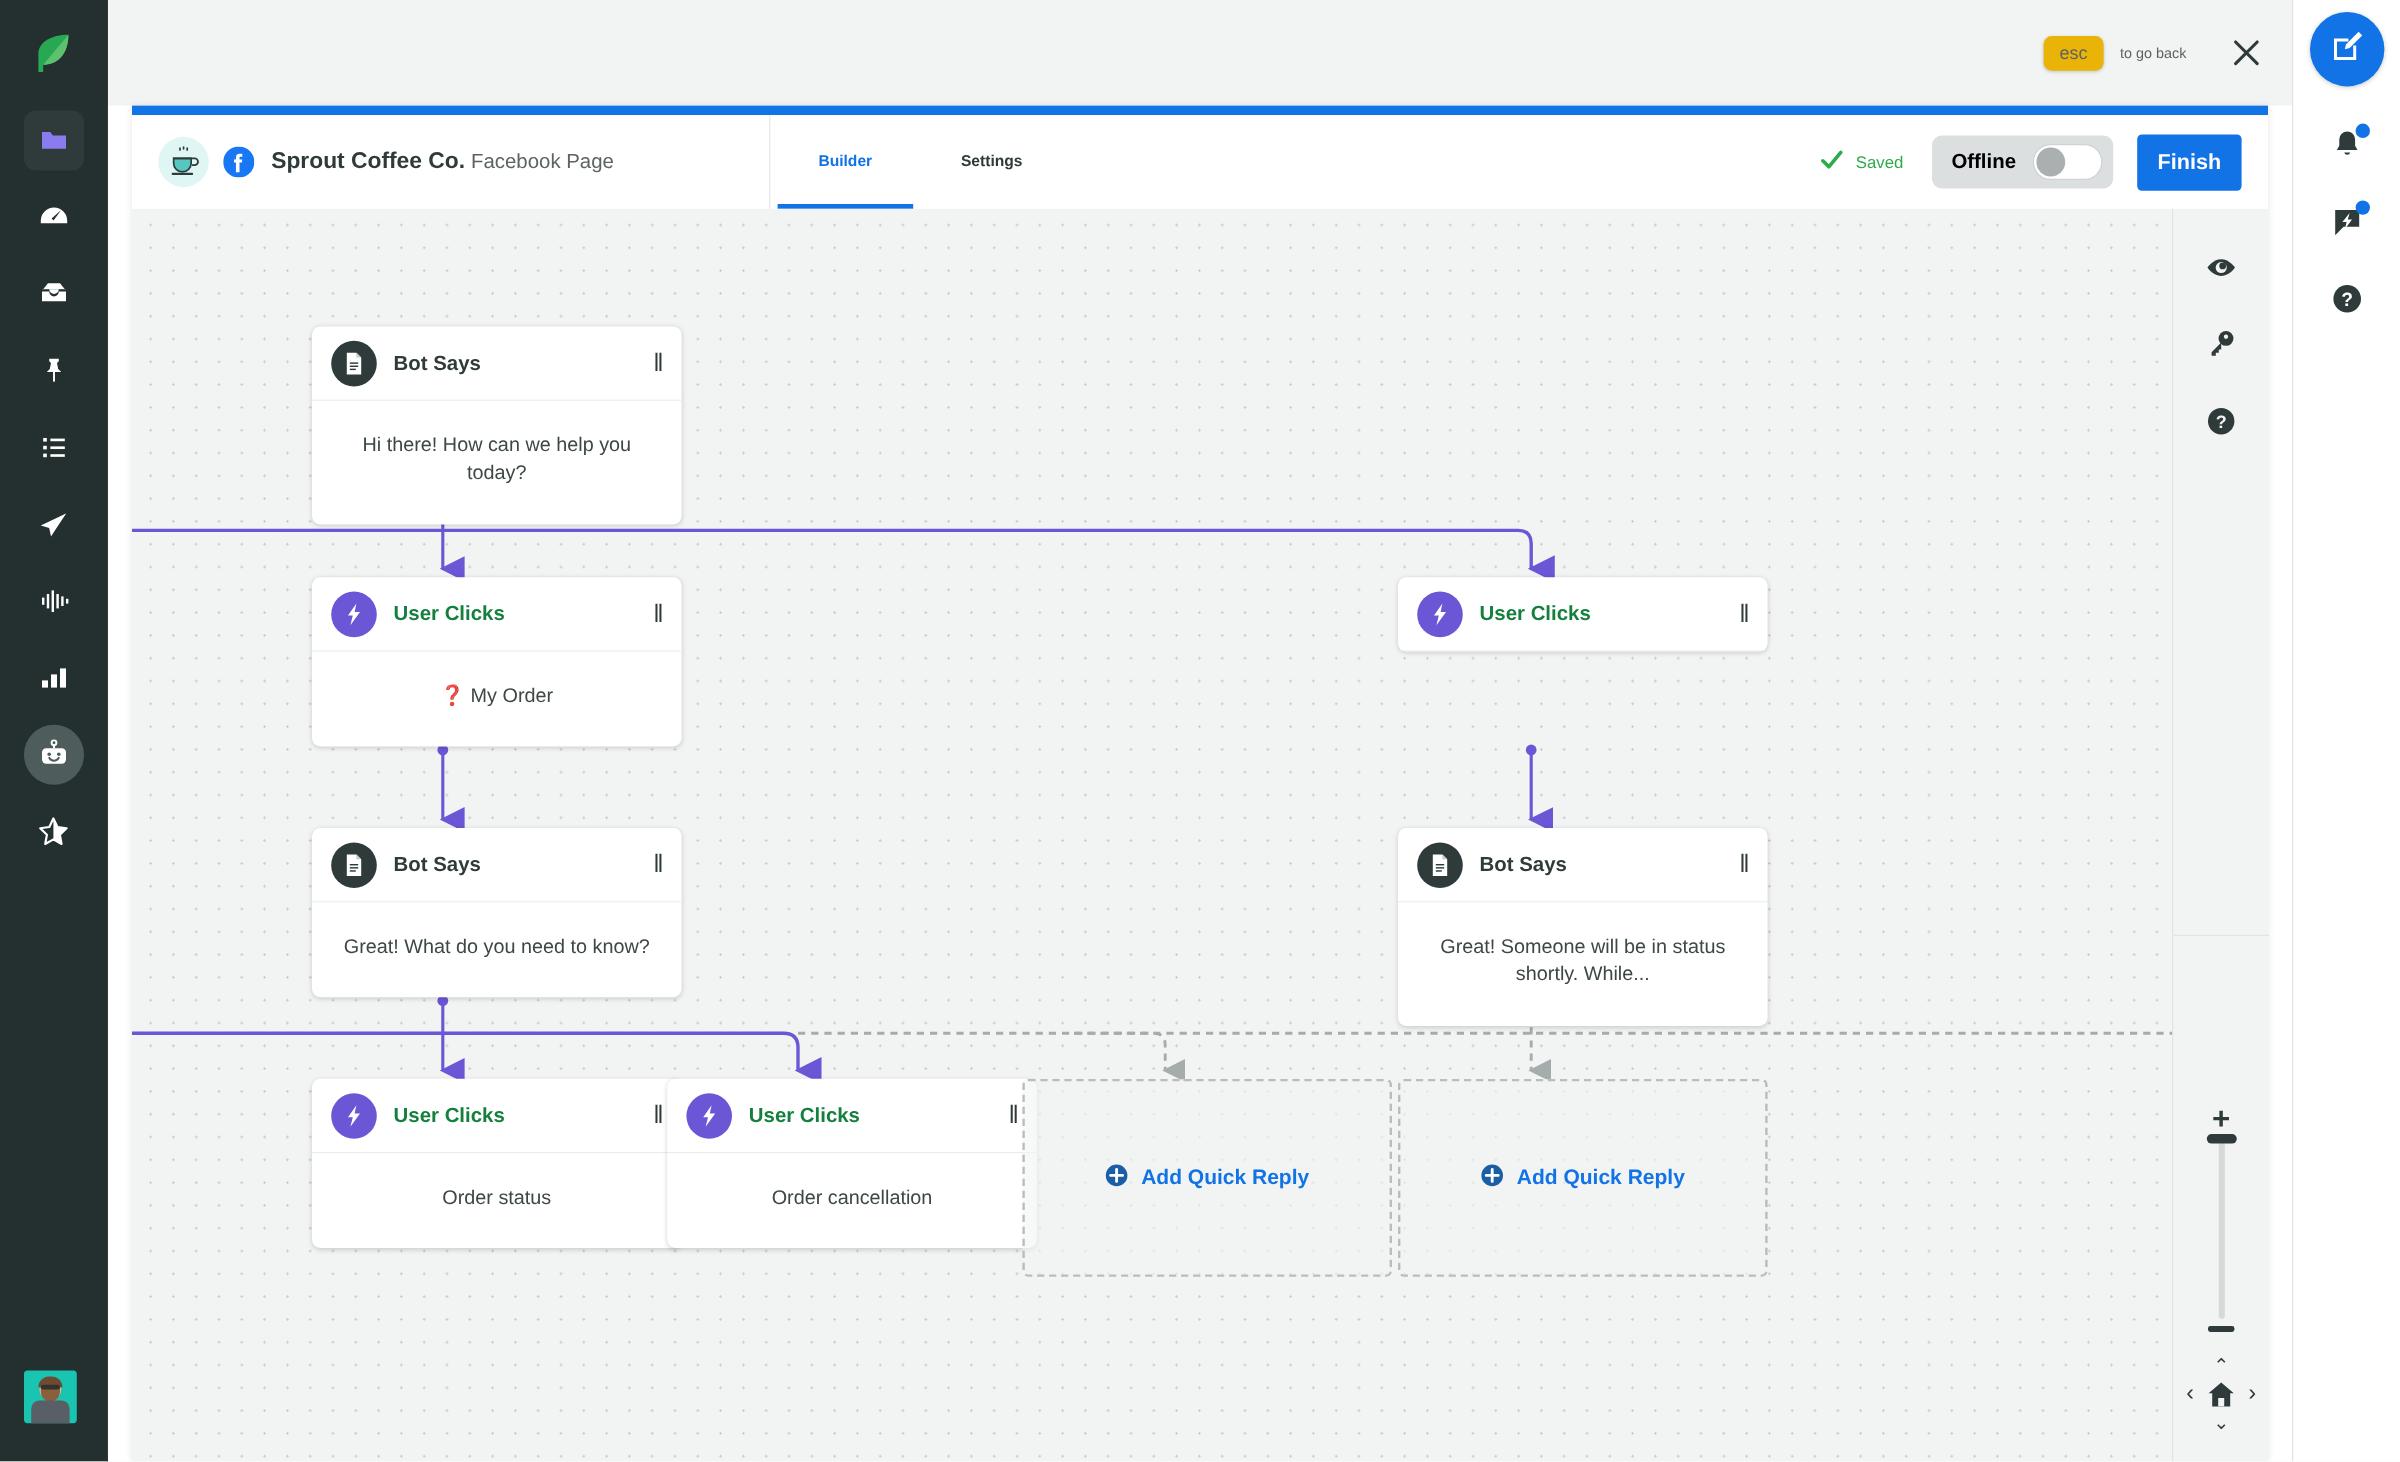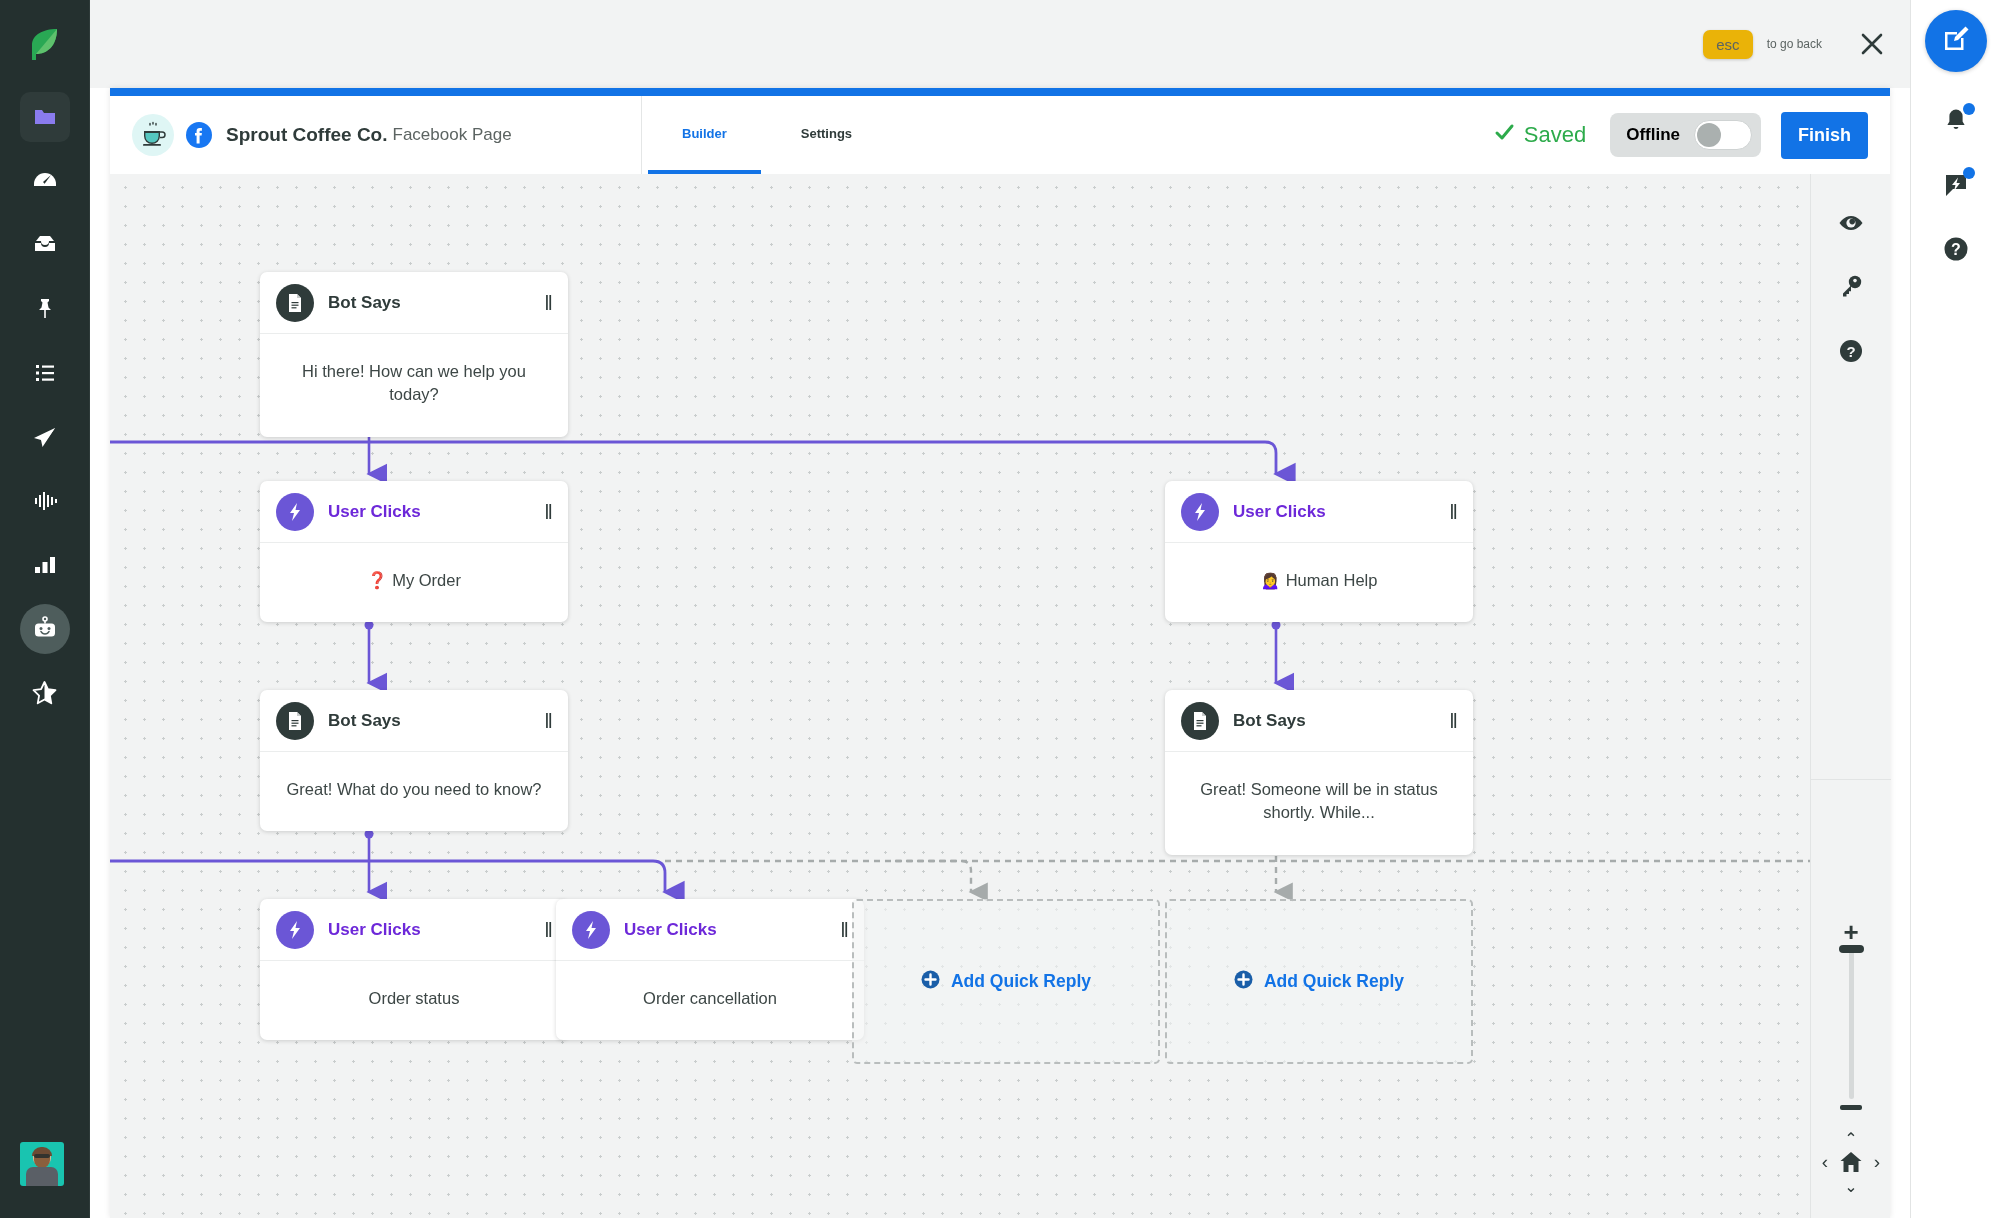--- a/index.html
+++ b/index.html
@@ -66,21 +66,21 @@
   .brand-name { margin-left: 14px; font-size: 19px; font-weight: bold; color: #2f3b3a; }
   .brand-type { margin-left: 5px; font-size: 17px; color: #5c6462; }
   .tabs { display: flex; height: 78px; }
   .tab {
     display: flex; align-items: center; justify-content: center;
     padding: 0 34px; font-size: 13px; font-weight: bold; color: #2f3b3a;
     cursor: pointer; border-bottom: 4px solid transparent; margin-left: 6px;
   }
   .tab.active { color: #1273e6; border-bottom-color: #1273e6; }
   .toolbar-right { margin-left: auto; display: flex; align-items: center; padding-right: 22px; }
-  .saved { display: flex; align-items: center; font-size: 22px; color: #2dab4b; font-weight: normal; }
+  .saved { display: flex; align-items: center; font-size: 14px; color: #2dab4b; font-weight: normal; }
   .saved svg { margin-right: 9px; }
   .toggle-wrap {
     margin-left: 24px; background: #dcdfdf; border-radius: 8px; height: 44px;
     display: flex; align-items: center; padding: 0 9px 0 16px; cursor: pointer;
   }
   .toggle-label { font-size: 17px; font-weight: bold; color: #000000; margin-right: 14px; }
   .switch { width: 58px; height: 30px; border-radius: 15px; background: #fff; position: relative; border: 1px solid #cfd3d3; }
   .switch .knob { position: absolute; left: 2px; top: 2px; width: 24px; height: 24px; border-radius: 50%; background: #aab0af; }
   .finish-btn {
     margin-left: 20px; background: #1273e6; color: #fff; font-size: 18px; font-weight: bold;
@@ -99,21 +99,21 @@
 
   .node {
     position: absolute; width: 308px; background: #fff; border-radius: 7px;
     box-shadow: 0 1px 4px rgba(0,0,0,.16); overflow: hidden;
   }
   .node-head { height: 62px; display: flex; align-items: center; padding: 0 16px; border-bottom: 1px solid #ebeded; }
   .node-icon { width: 38px; height: 38px; border-radius: 50%; display: flex; align-items: center; justify-content: center; flex: 0 0 auto; }
   .node-icon.bot { background: #2f3b3a; }
   .node-icon.click { background: #6b56d6; }
   .node-title { margin-left: 14px; font-size: 17px; font-weight: bold; color: #2f3b3a; }
-  .node-title.purple { color: #6d28d9; }
+  .node-title.purple { color: #15803d; }
   .drag-handle { margin-left: auto; font-size: 21px; color: #2f3b3a; letter-spacing: -1px; cursor: grab; font-weight: 300; }
   .node-body {
     padding: 26px 26px 30px; font-size: 16.5px; color: #3d4746; text-align: center; line-height: 1.42;
   }
 
   .ghost {
     position: absolute; width: 308px; height: 165px;
     border: 2px dashed #b9bdbd; border-radius: 5px; background: rgba(242,243,243,.62);
     display: flex; align-items: center; justify-content: center; cursor: pointer;
   }
@@ -403,21 +403,20 @@
       <div class="node" style="left:1055px; top:307px;">
         <div class="node-head">
           <div class="node-icon click">
             <svg width="20" height="20" viewBox="0 0 20 20">
                 <path d="M12 1L5 11h4l-2 8 8-11h-4.5z" fill="#fff"></path>
               </svg>
           </div>
           <span class="node-title purple">User Clicks</span>
           <span class="drag-handle">‖</span>
         </div>
-        <div class="node-body">🙍‍♀️ Human Help</div>
       </div>
 
       <div class="node" style="left:150px; top:516px;">
         <div class="node-head">
           <div class="node-icon bot">
             <svg width="20" height="20" viewBox="0 0 20 20">
                 <path d="M4 1h8l4 4v14H4z" fill="#fff"></path>
                 <path d="M12 1l4 4h-4z" fill="#c8cccc"></path>
                 <rect x="6.5" y="9" width="7" height="1.2" fill="#2f3b3a"></rect>
                 <rect x="6.5" y="11.6" width="7" height="1.2" fill="#2f3b3a"></rect>

